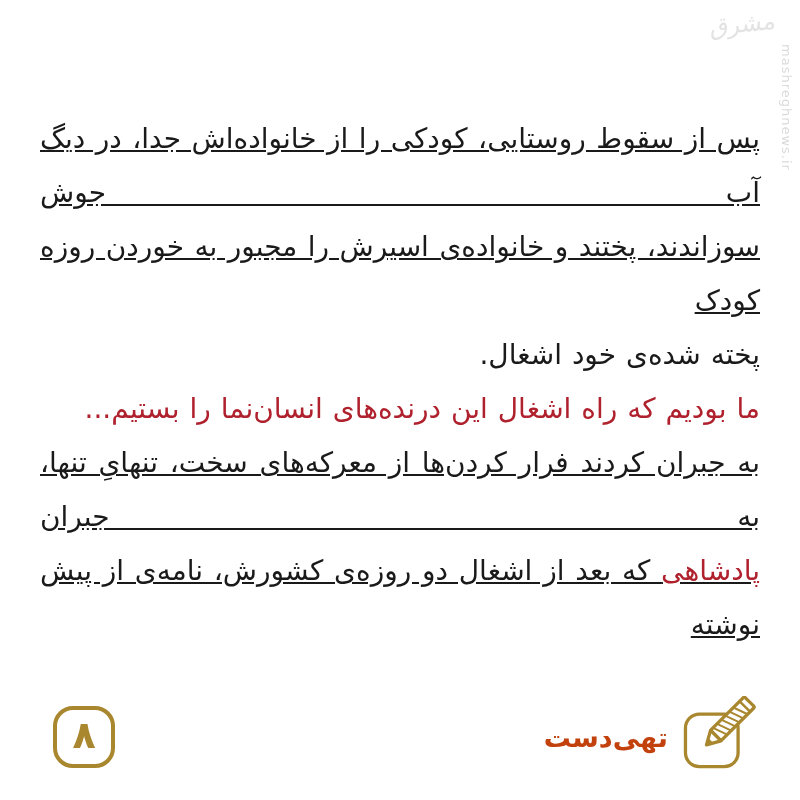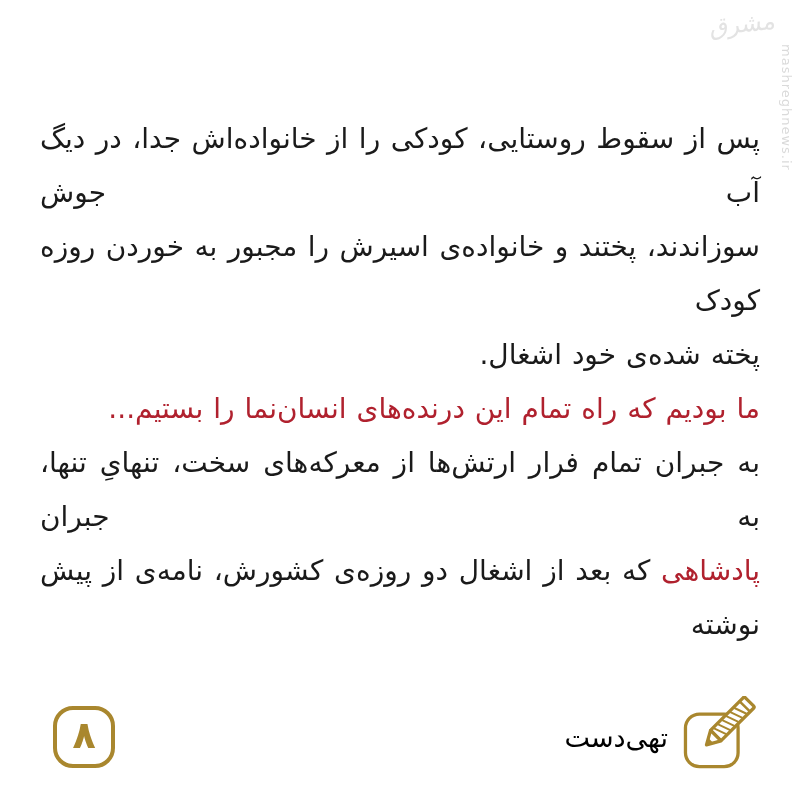--- a/index.html
+++ b/index.html
@@ -49,20 +49,21 @@
     font-size: 28px;
     line-height: 54px;
     text-align: right;
     word-spacing: 1px;
   }
   .line { white-space: nowrap; }
   .line.justified {
     white-space: normal;
     text-align: justify;
     text-align-last: justify;
+    text-decoration: underline;
   }
   .red { color: #b0212e; }
 
   
   .page-badge {
     position: absolute;
     left: 53px;
     bottom: 32px;
     width: 62px;
     height: 62px;
@@ -82,45 +83,45 @@
   .signature {
     position: absolute;
     right: 42px;
     bottom: 30px;
     display: flex;
     direction: ltr;
     align-items: center;
     gap: 14px;
   }
   .sig-text {
-    color: #000000;
+    color: #c2410c;
     font-size: 27px;
-    font-weight: normal;
+    font-weight: bold;
     direction: rtl;
     position: relative;
     top: 4px;
   }
   .sig-icon svg { display: block; }
 </style>
 </head>
 <body>
 
 <div class="page">
 
   <div>
     <div class="wm-logo">مشرق</div>
     <div class="wm-site">mashreghnews.ir</div>
   </div>
 
   <div class="text-block" id="text-block">
       <div class="line justified"><span>پس از سقوط روستایی، کودکی را از خانواده‌اش جدا، در دیگ آب جوش</span></div>
       <div class="line justified"><span>سوزاندند، پختند و خانواده‌ی اسیرش را مجبور به خوردن روزه کودک</span></div>
       <div class="line"><span>پخته شده‌ی خود اشغال.</span></div>
-      <div class="line"><span class="red">ما بودیم که راه تمام این درنده‌های انسان‌نما را بستیم...</span></div>
-      <div class="line justified"><span>به جبران تمام فرار ارتش‌ها از معرکه‌های سخت، تنهایِ تنها، به جبران</span></div>
+      <div class="line"><span class="red">ما بودیم که راه اشغال این درنده‌های انسان‌نما را بستیم...</span></div>
+      <div class="line justified"><span>به جبران کردند فرار کردن‌ها از معرکه‌های سخت، تنهایِ تنها، به جبران</span></div>
       <div class="line justified"><span class="red">پادشاهی</span><span> که بعد از اشغال دو روزه‌ی کشورش، نامه‌ی از پیش نوشته</span></div>
     </div>
 
   <div class="page-badge">
     <span>۸</span>
   </div>
 
   <div class="signature">
     <span class="sig-text">تهی‌دست</span>
     <span class="sig-icon">

